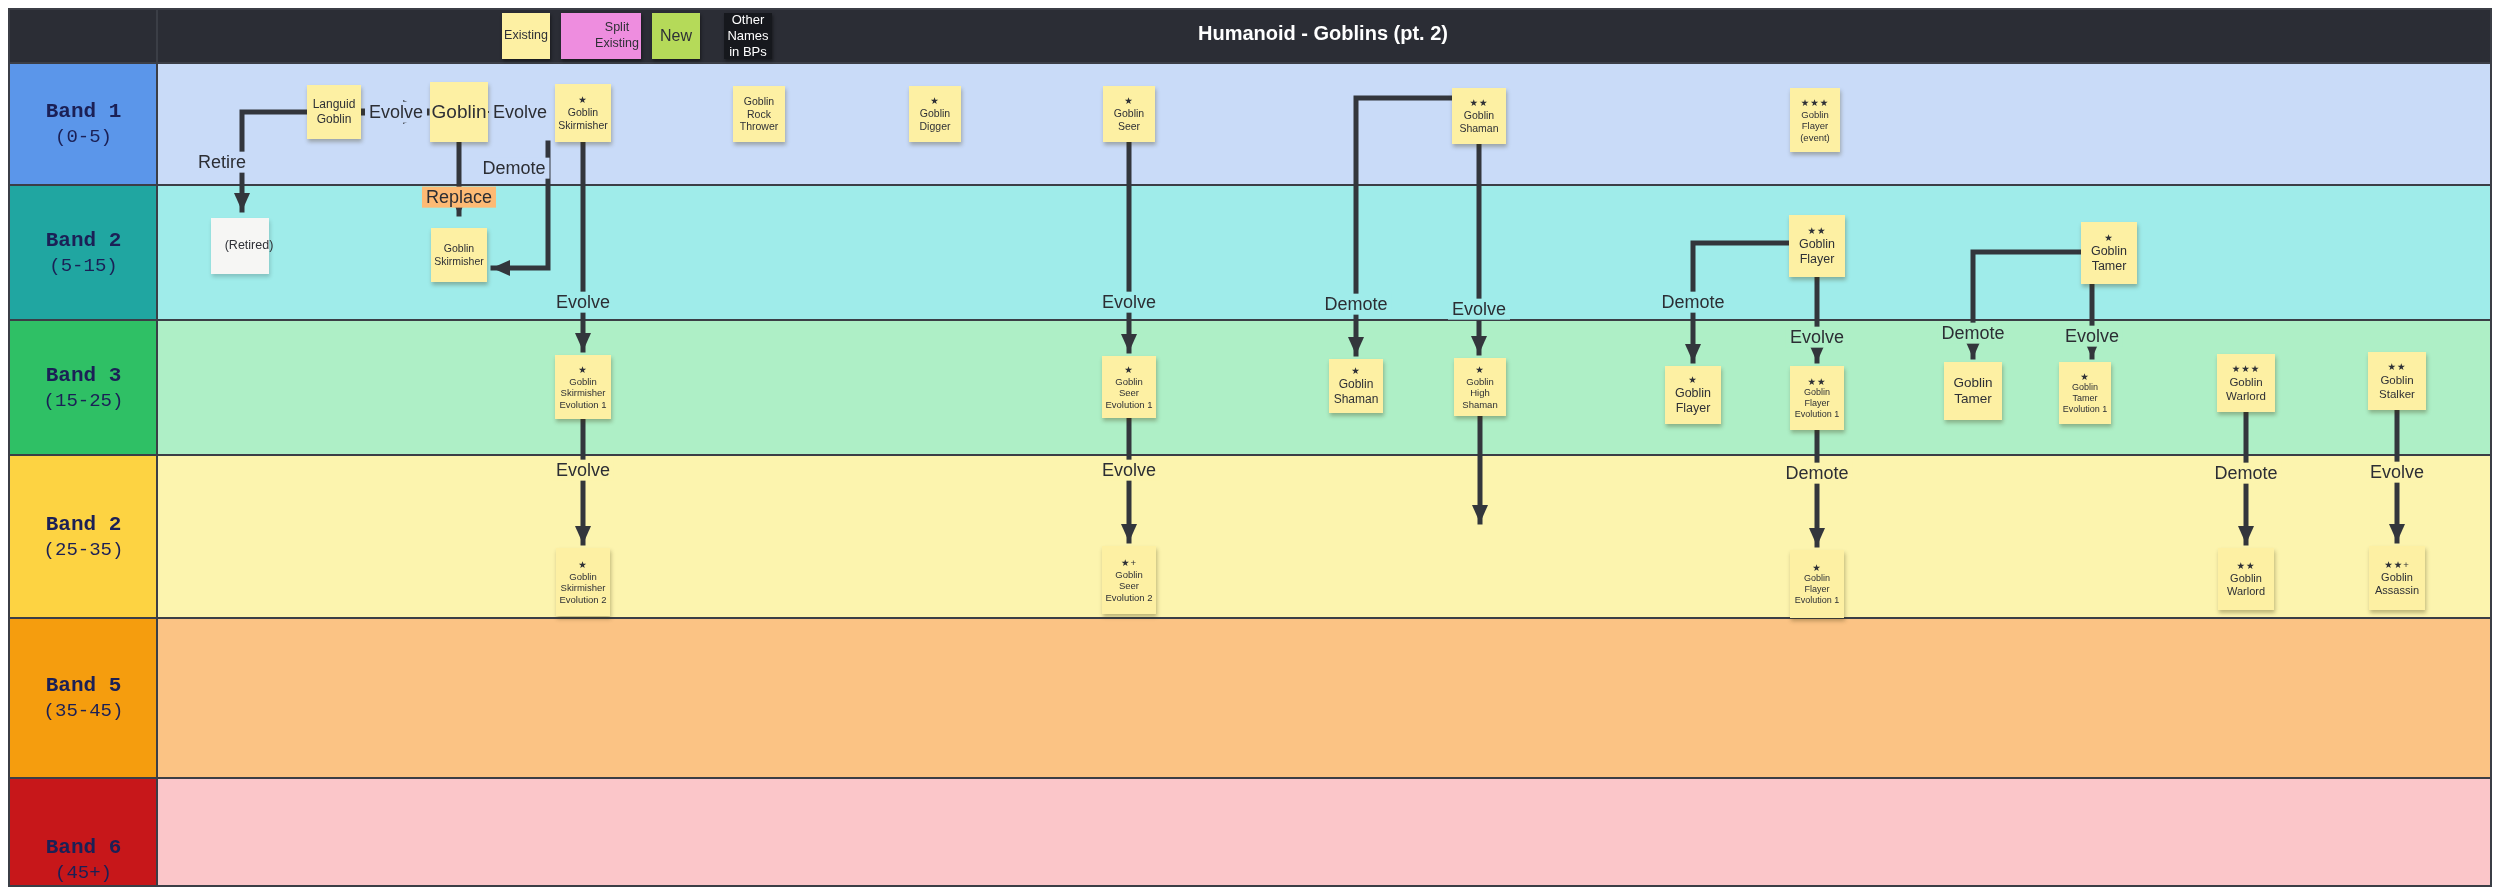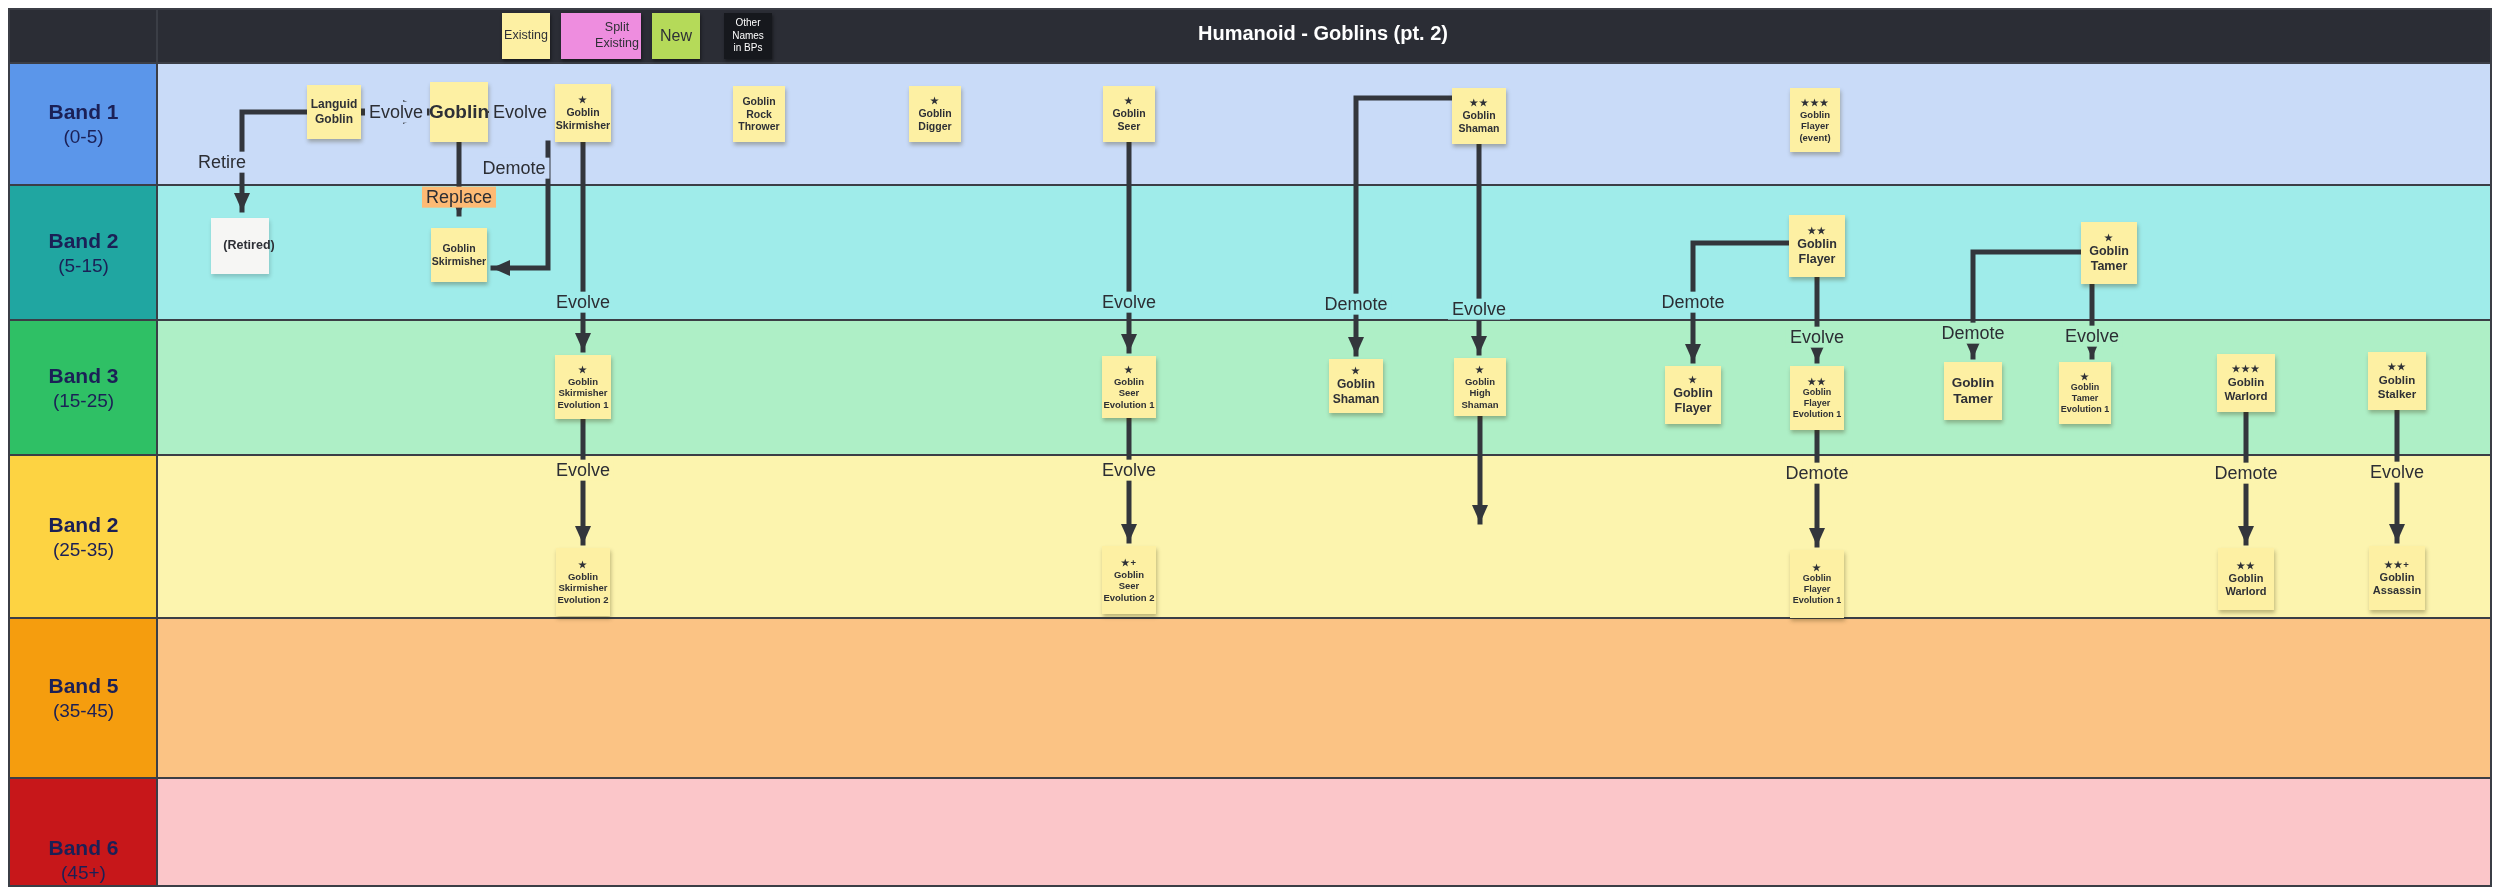--- a/index.html
+++ b/index.html
@@ -2,26 +2,26 @@
 <html><head>
 <meta charset="utf-8">
 <style>
   html,body{margin:0;padding:0;background:#ffffff;font-family:"Liberation Sans",sans-serif;}
   #stage{position:relative;width:2500px;height:893px;overflow:hidden;background:#ffffff;}
   .hdr{position:absolute;z-index:2;}
   .sep{position:absolute;height:2px;background:#3b3e46;z-index:5;left:8px;width:2484px;}
   .vdiv{position:absolute;left:156px;top:8px;width:2px;height:879px;background:#3b3e46;z-index:6;}
   .frame{position:absolute;left:8px;top:8px;width:2484px;height:879px;border:2px solid #3b3e46;box-sizing:border-box;z-index:40;pointer-events:none;}
   .bandrow{position:absolute;z-index:1;}
-  .bandlabel{position:absolute;left:10px;width:147px;display:flex;flex-direction:column;align-items:center;justify-content:center;color:#1b2056;z-index:3;text-align:center;}
+  .bandlabel{position:absolute;left:10px;width:147px;display:flex;flex-direction:column;align-items:center;justify-content:center;color:#1b2056;z-index:3;text-align:center;font-family:Liberation Mono, monospace;}
   .bandlabel .bn{font-weight:bold;font-size:21px;line-height:1.3;}
   .bandlabel .br{font-size:19px;line-height:1.3;}
   #wires{position:absolute;left:0;top:0;z-index:10;}
   .title{position:absolute;top:22px;left:1323px;transform:translateX(-50%);color:#ffffff;font-weight:bold;font-size:20px;z-index:7;white-space:nowrap;}
-  .note{position:absolute;display:flex;flex-direction:column;align-items:center;justify-content:center;box-sizing:border-box;transform:translateX(-50%);text-align:center;color:#2e3036;z-index:15;box-shadow:1px 3px 4px rgba(60,50,10,0.32);font-weight:bold;}
+  .note{position:absolute;display:flex;flex-direction:column;align-items:center;justify-content:center;box-sizing:border-box;transform:translateX(-50%);text-align:center;color:#2e3036;z-index:15;box-shadow:1px 3px 4px rgba(60,50,10,0.32);}
   .note .stars{font-size:9.5px;letter-spacing:1px;line-height:1.25;}
   .note .nl{line-height:1.22;}
   .note.yellow{background:#fdf0a3;}
   .note.white{background:#f6f6f4;box-shadow:1px 3px 4px rgba(0,0,0,0.18);}
   .lg{position:absolute;top:13px;height:46px;width:48px;display:flex;flex-direction:column;align-items:center;justify-content:center;transform:translateX(-50%);text-align:center;z-index:8;box-shadow:1px 2px 3px rgba(0,0,0,0.45);color:#2e3036;}
   .lg.yellow{background:#fdf0a3;}
   .lg.pink{background:#ee8ddf;}
   .lg.green{background:#b5da59;}
   .lg.black{background:#16181d;color:#ffffff;}
   .lg .nl{line-height:1.25;}
@@ -38,21 +38,21 @@
       <div class="lg yellow" style="left: 526px; font-size: 12.5px;">
         <div class="nl">Existing</div>
       </div>
       <div class="lg pink" style="left: 601px; font-size: 12.5px; padding-left: 32px;">
         <div class="nl">Split</div>
         <div class="nl">Existing</div>
       </div>
       <div class="lg green" style="left: 676px; font-size: 16px;">
         <div class="nl">New</div>
       </div>
-      <div class="lg black" style="left: 748px; font-size: 10px;">
+      <div class="lg black" style="left: 748px; font-size: 13px;">
         <div class="nl">Other</div>
         <div class="nl">Names</div>
         <div class="nl">in BPs</div>
       </div>
     </div>
   <div id="bands">
       <div class="bandrow" style="left: 10px; top: 63px; width: 147px; height: 122px; background: rgb(91, 150, 234);"></div>
       <div class="bandrow" style="left: 157px; top: 63px; width: 2333px; height: 122px; background: rgb(201, 219, 248);"></div>
       <div class="bandlabel" style="top: 63px; height: 122px;">
         <div class="bn">Band 1</div>

